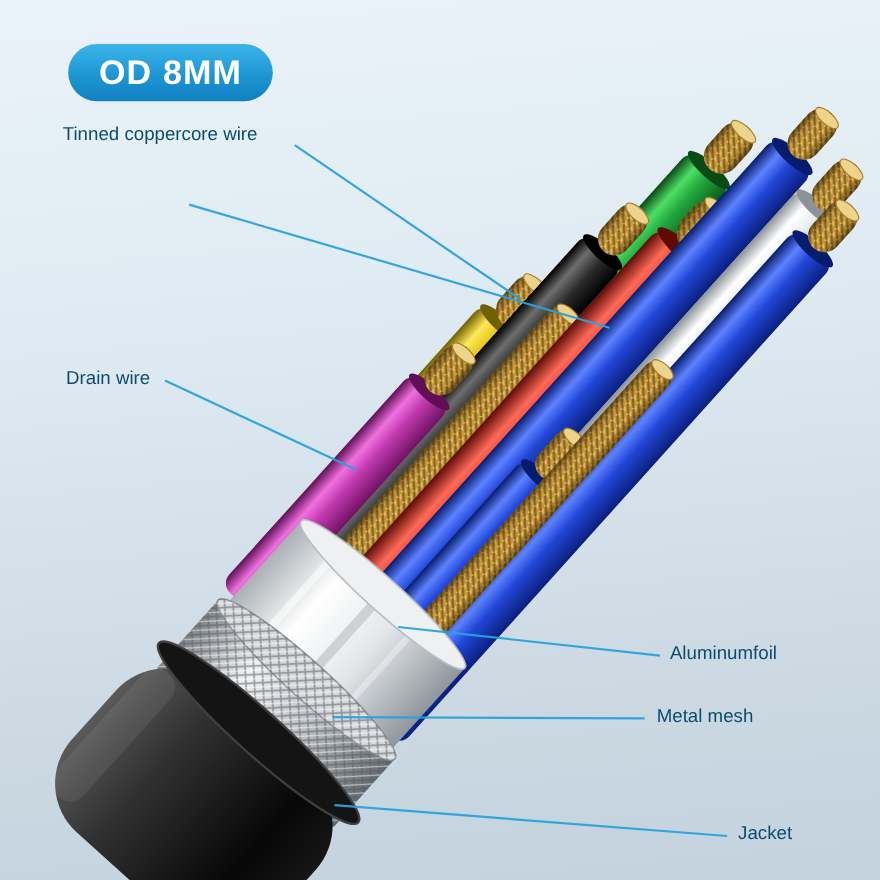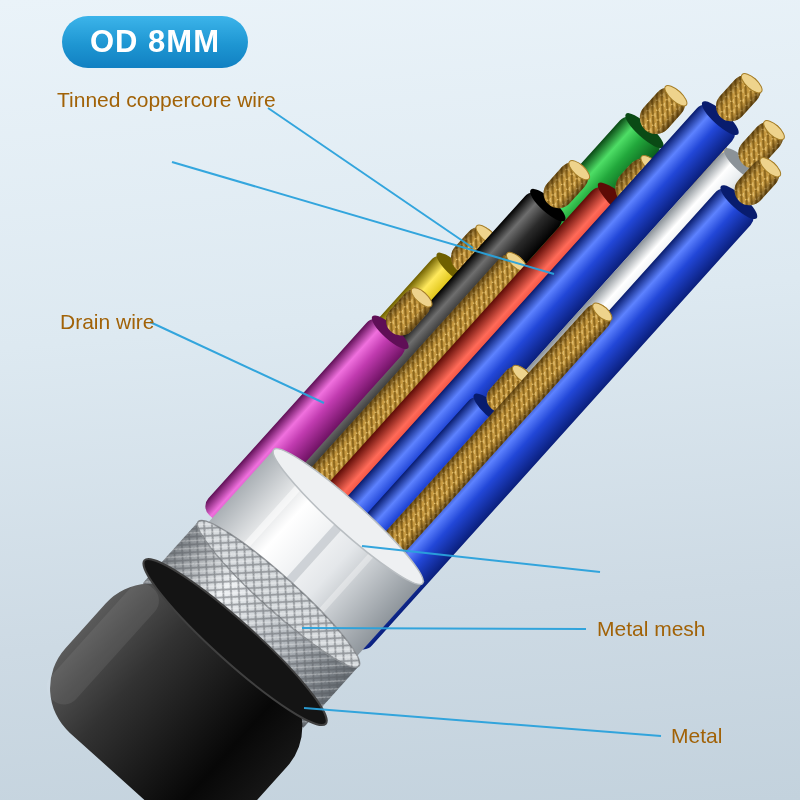--- a/index.html
+++ b/index.html
@@ -1,30 +1,30 @@
 <!DOCTYPE html>
 <html><head>
 <meta charset="utf-8">
 <style>
   html,body{margin:0;padding:0;}
   body{
     width:800px;height:800px;overflow:hidden;position:relative;
     font-family:"Liberation Sans","DejaVu Sans",sans-serif;
     background:linear-gradient(175deg,#eaf3f9 0%,#dde9f1 40%,#cddae4 75%,#c3d2dd 100%);
   }
-  .stage{position:absolute;inset:0;}
+  .stage{position:absolute;inset:0;margin-top:24px;}
   svg.diagram{position:absolute;left:0;top:0;}
   .badge{
     position:absolute;left:62px;top:16px;height:52px;line-height:52px;
     padding:0 28px;border-radius:27px;
     background:linear-gradient(180deg,#3cb4ea 0%,#1e96d2 55%,#1180c2 100%);
     color:#ffffff;font-size:31px;font-weight:bold;letter-spacing:1px;
   }
   .callout{
-    position:absolute;color:#a16207;font-size:21px;font-weight:400;white-space:nowrap;
+    position:absolute;color:#0c4a6e;font-size:17px;font-weight:400;white-space:nowrap;
   }
   .cl-tinned{left:57px;top:88px;}
   .cl-pvc{left:57px;top:150px;}
   .cl-drain{left:60px;top:310px;}
   .cl-foil{left:609px;top:560px;}
   .cl-mesh{left:597px;top:617px;text-align:right;}
   .cl-jacket{left:671px;top:724px;}
 </style>
 </head>
 <body>
@@ -230,15 +230,16 @@
       <path d="M661 736 L304 708"></path>
     </g>
   </svg>
 
   <div class="badge">
     <span>OD 8MM</span>
   </div>
 
   <div class="callout cl-tinned">Tinned coppercore wire</div>
   <div class="callout cl-drain">Drain wire</div>
+  <div class="callout cl-foil">Aluminumfoil</div>
   <div class="callout cl-mesh">Metal mesh</div>
-  <div class="callout cl-jacket">Metal</div>
+  <div class="callout cl-jacket">Jacket</div>
 </div>
 
 </body></html>

